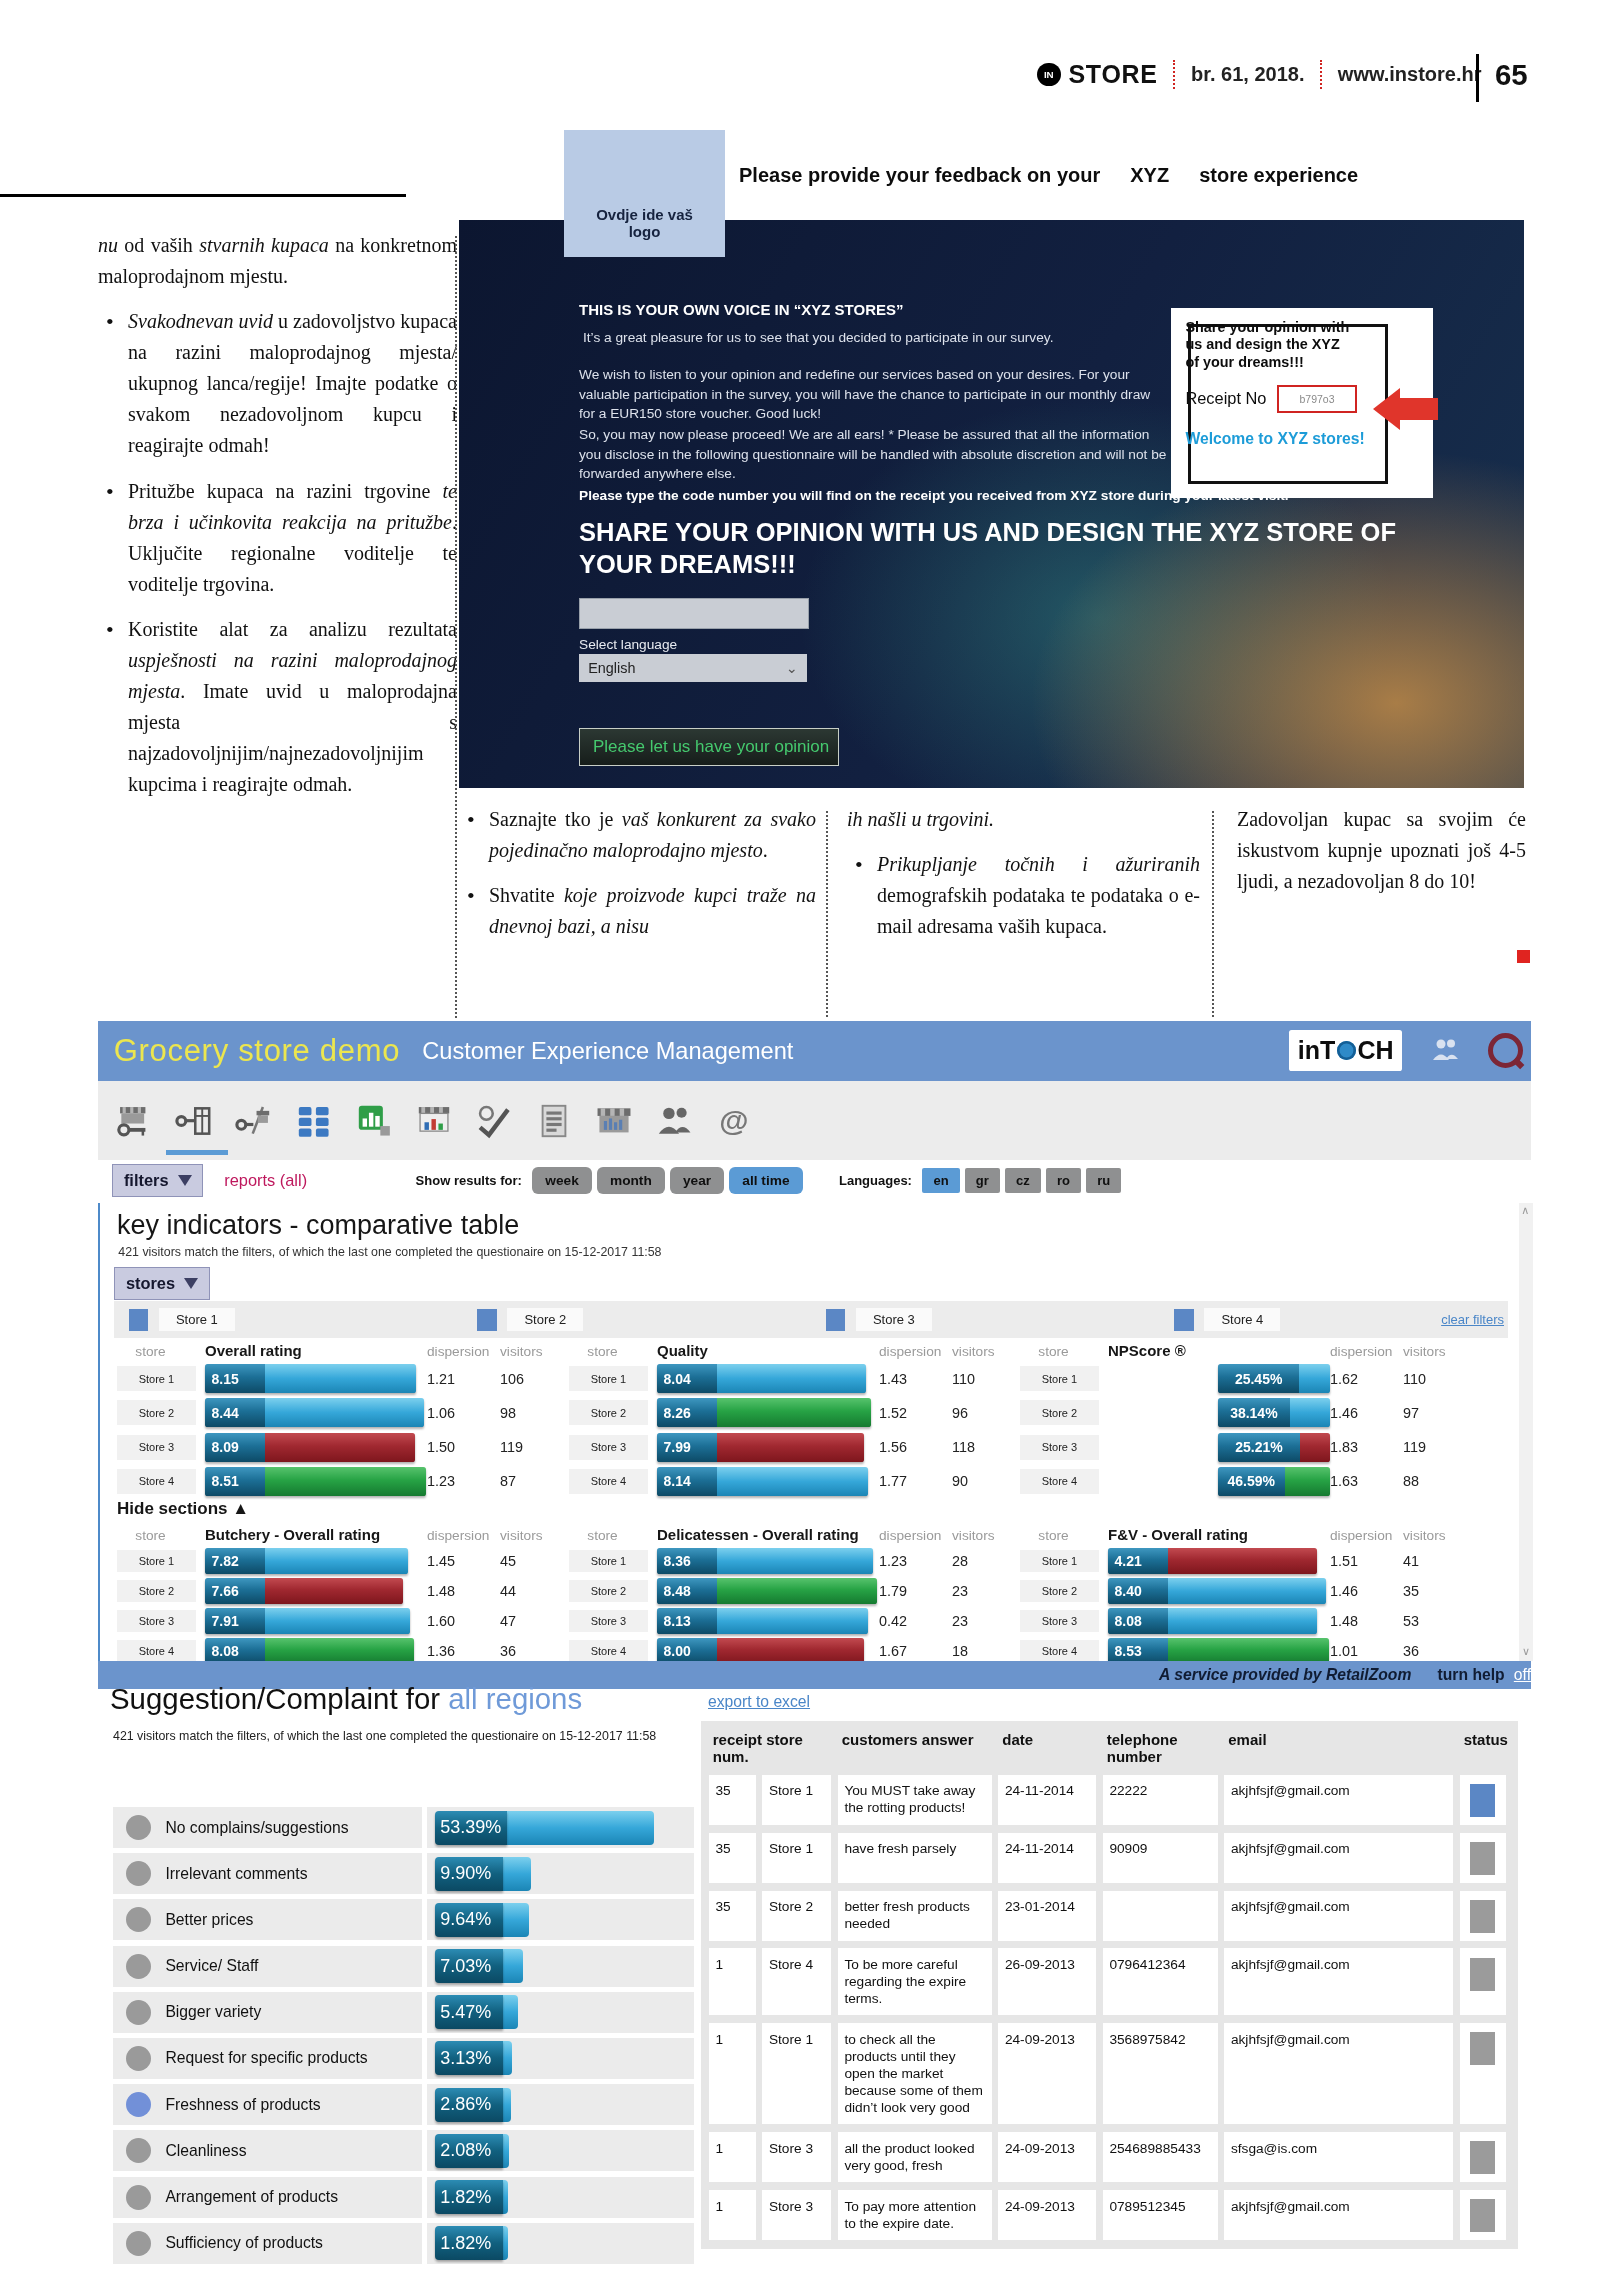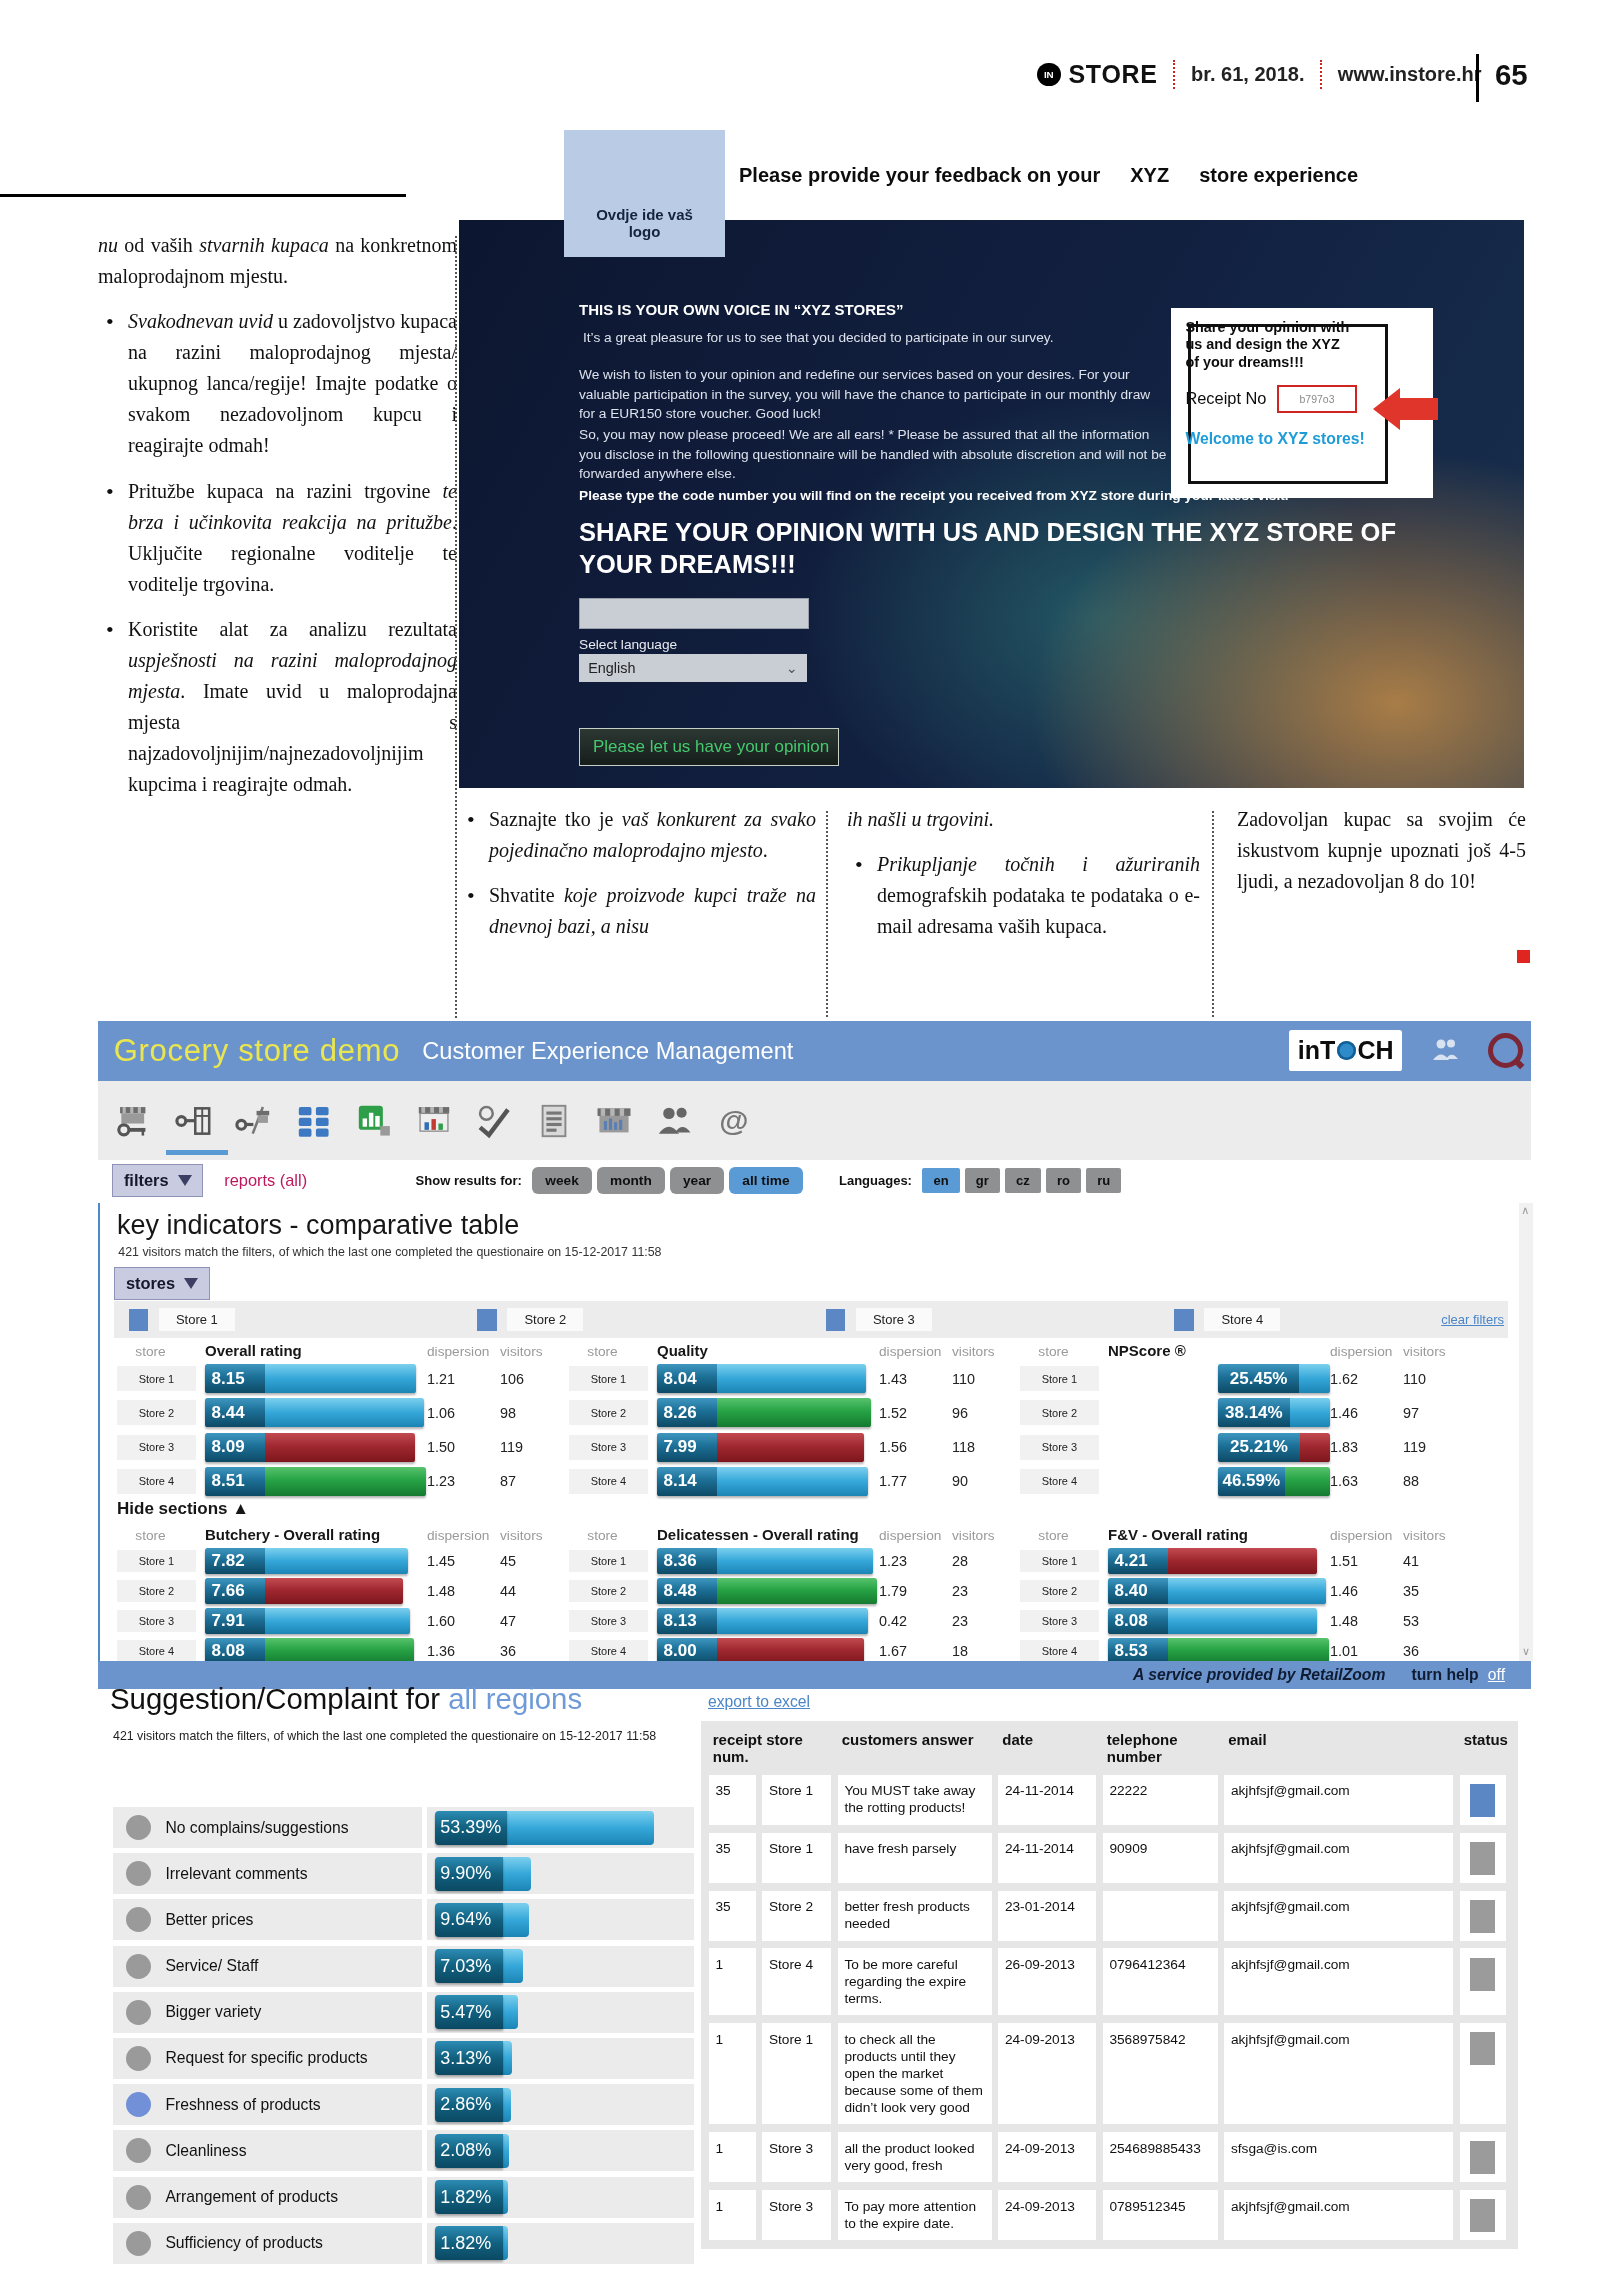--- a/index.html
+++ b/index.html
@@ -115,34 +115,34 @@
   .khead{display:grid;grid-template-columns:88px 222px 73px 56px;align-items:end;margin-bottom:5.2px}
   .khs{font-size:13.7px;color:#9a9a9a;padding-left:18.3px}
   .khm{font-size:15px;font-weight:bold;color:#161616}
   .khd,.khv{font-size:13.7px;color:#9a9a9a}
   .krow{display:grid;grid-template-columns:88px 222px 73px 56px;height:29px;margin-bottom:5.2px;align-items:center}
   .r2 .krow{height:26px;margin-bottom:3.9px}
   .kstore{background:#f1f1f1;height:86%;display:flex;align-items:center;justify-content:center;font-size:11px;color:#222;
           margin-right:9.2px}
   .kbar{display:flex;height:100%;filter:drop-shadow(0 2px 1.3px rgba(0,0,0,.3))}
   .chip{width:60px;background:linear-gradient(180deg,#3e97c0 0%,#1c6f96 45%,#0d4a66 100%);color:#fff;font-weight:bold;
-        font-size:17px;display:flex;align-items:center;padding-left:6.5px;border-radius:2.6px 0 0 2.6px;box-sizing:border-box}
+        font-size:14px;display:flex;align-items:center;padding-left:6.5px;border-radius:2.6px 0 0 2.6px;box-sizing:border-box}
   .nps .chip{margin-left:110px;width:98px;justify-content:center;padding-left:0}
   .tail{height:100%;border-radius:0 2.6px 2.6px 0}
   .krow[data-tone="blue"] .tail{background:linear-gradient(180deg,#7cd0ee 0%,#35a7d9 50%,#1b85b5 100%)}
   .krow[data-tone="red"] .tail{background:linear-gradient(180deg,#c24a50 0%,#a02830 45%,#7e161d 100%)}
   .krow[data-tone="green"] .tail{background:linear-gradient(180deg,#57c36d 0%,#27a345 45%,#157a30 100%)}
   .kdisp,.kvis{font-size:14.4px;color:#222}
   #hide{position:absolute;left:17px;top:296px;font-size:17px;font-weight:bold;color:#161616}
   #scrollb{position:absolute;right:0;top:0;width:14.4px;height:458px;background:#f1f1f1;color:#999;font-size:11px}
   #scrollb .up{position:absolute;top:1.3px;left:2.6px}
   #scrollb .dn{position:absolute;bottom:2.6px;left:3.3px}
 
   #dfoot{left:98px;top:1661px;width:1433px;height:27.5px;background:#6b94cc;display:flex;align-items:center;
-         justify-content:flex-end;gap:9.2px;padding-right:26px;box-sizing:border-box;position:absolute}
+         justify-content:flex-end;gap:9.2px;box-sizing:border-box;position:absolute}
   #fserv{font-style:italic;font-size:15.7px;color:#101c33;font-weight:600}
   #fhelp{font-size:15.7px;color:#101c33;font-weight:600;margin-left:17px}
   #foff{font-size:15.7px;color:#fff;text-decoration:underline}
 
   
   #sghead{position:absolute;left:110px;top:1682px;font-size:29.4px;white-space:nowrap}
   #sghead .acc{color:#6f9ad8}
   #sgnote{position:absolute;left:113px;top:1728px;width:589px;font-size:12.4px;line-height:17px;color:#222}
   #sglist{position:absolute;left:113px;top:1807px;width:581px;display:flex;flex-direction:column;gap:5.2px}
   .srow{display:flex;gap:5.2px;height:41px}

